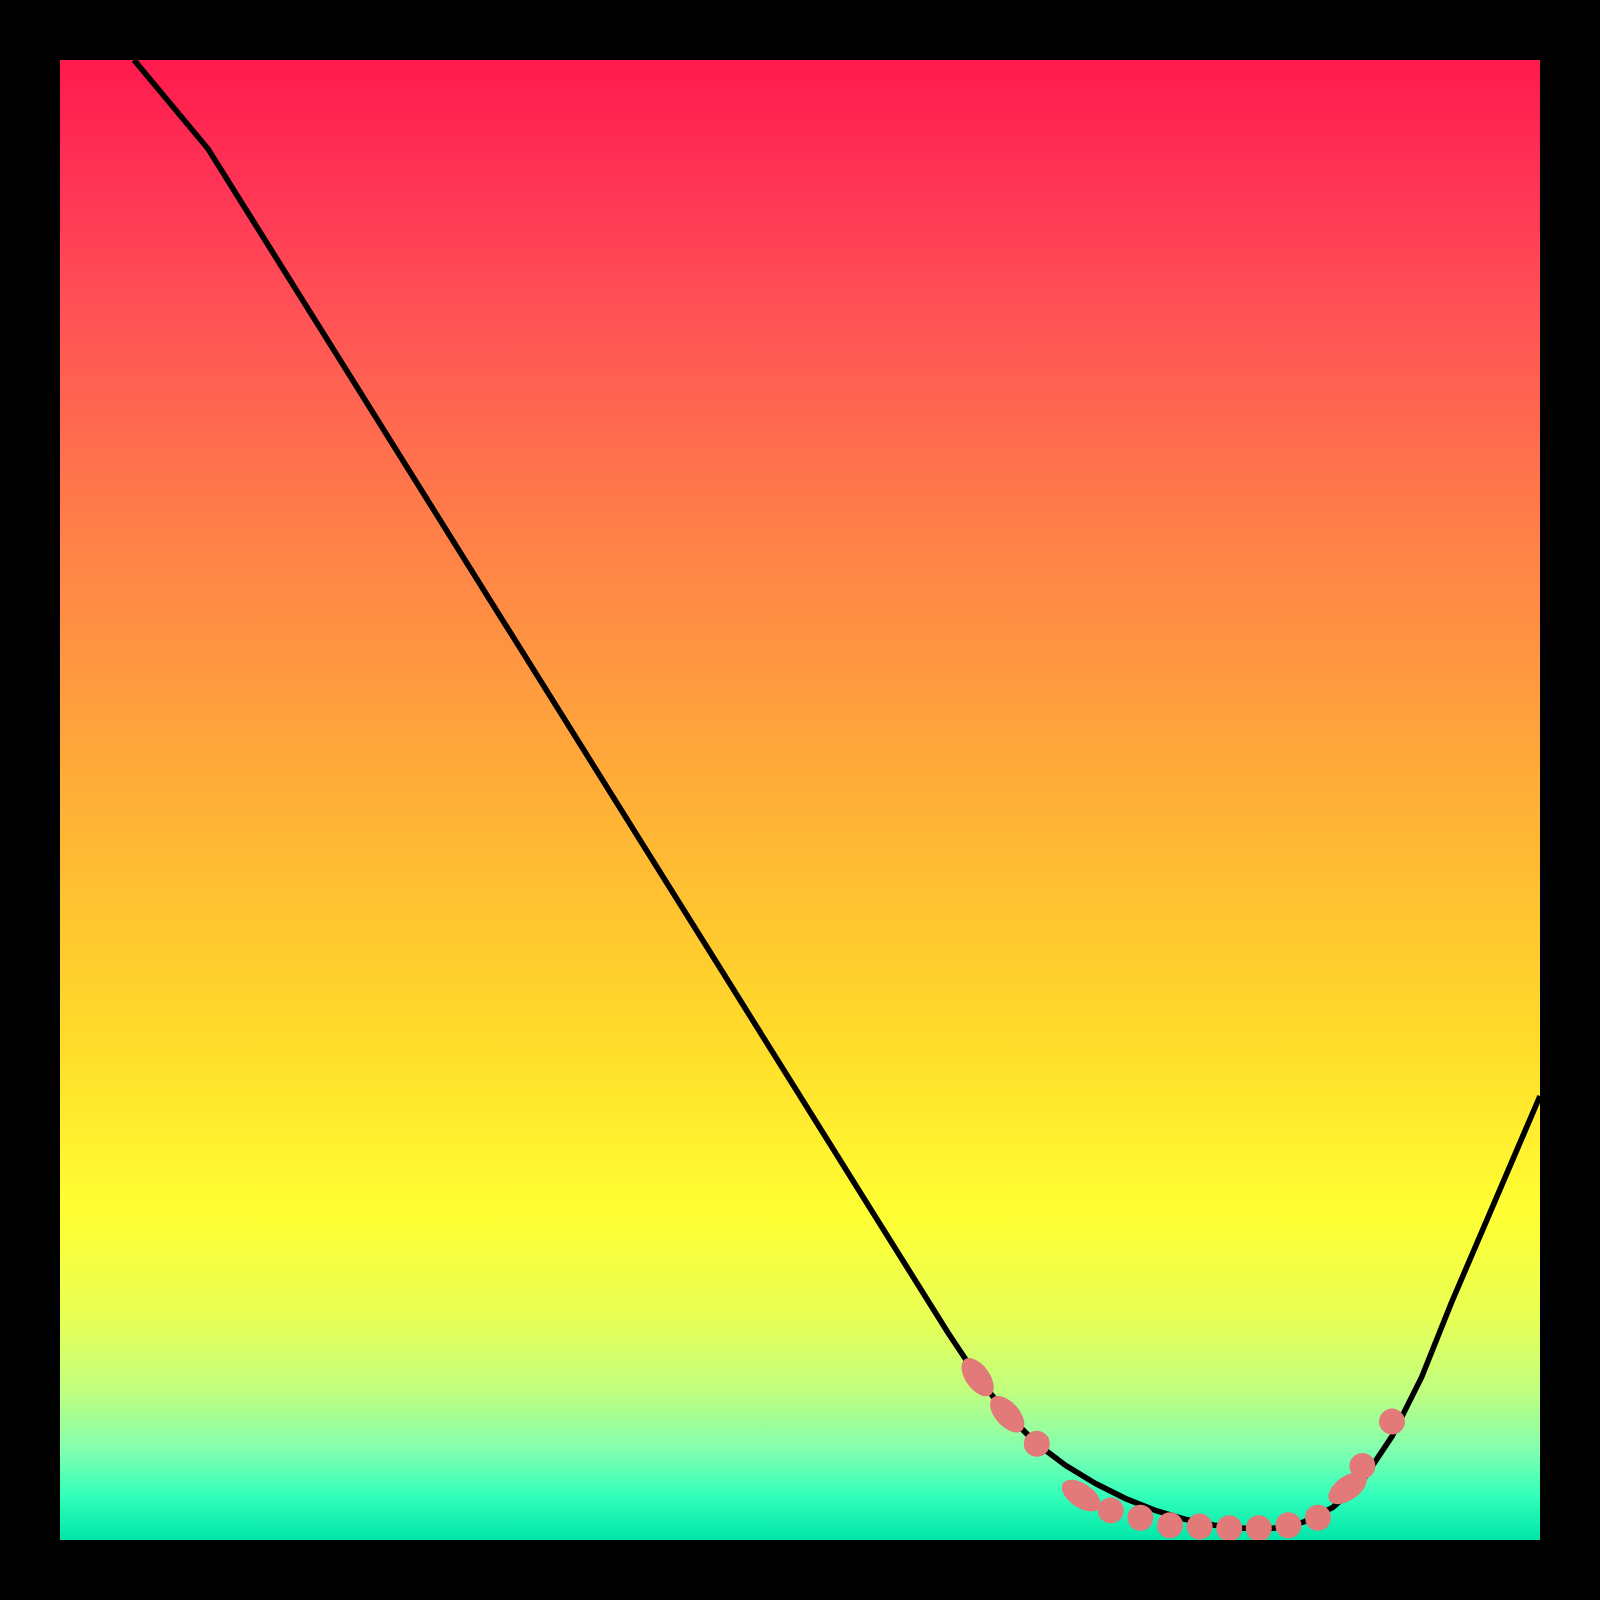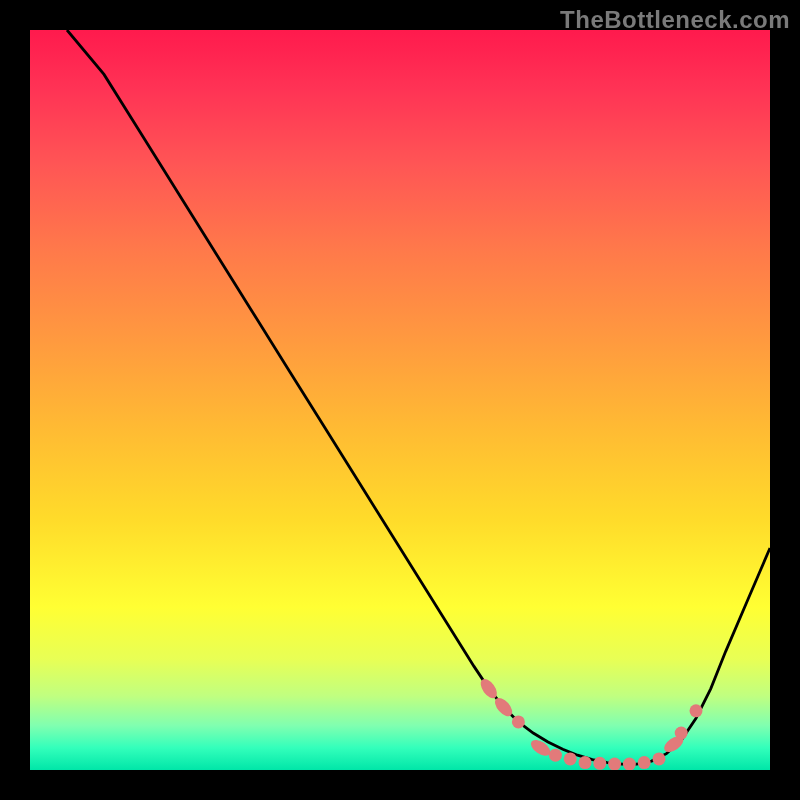--- a/index.html
+++ b/index.html
@@ -56,21 +56,20 @@
   }
   .oblong {
     fill: #e27a7a;
     stroke: none;
   }
 </style>
 </head>
 <body>
 
 <div class="frame">
-  <div class="watermark">TheBottleneck.com</div>
   <div class="plot-area">
     <svg class="curve" viewBox="0 0 740 740" preserveAspectRatio="none">
       <path id="curve-path" d="M37.0 0.0 L74.0 44.4 L111.0 103.6 L148.0 162.8 L185.0 222.0 L222.0 281.2 L259.0 340.4 L296.0 399.6 L333.0 458.8 L370.0 518.0 L407.0 577.2 L444.0 636.4 L458.8 658.6 L473.6 677.1 L488.4 691.9 L503.2 703.0 L518.0 711.9 L532.8 719.3 L547.6 725.2 L562.4 729.6 L577.2 732.6 L592.0 734.1 L606.8 734.1 L621.6 731.1 L636.4 723.7 L651.2 710.4 L666.0 688.2 L680.8 658.6 L695.6 621.6 L717.8 569.8 L740.0 518.0" stroke="#000000" stroke-width="2.8" fill="none"></path>
       <g id="markers">
           <ellipse cx="458.8" cy="658.6" rx="11" ry="6" class="oblong" transform="rotate(54.0 458.8 658.6)"></ellipse>
           <ellipse cx="473.6" cy="677.1" rx="11" ry="6" class="oblong" transform="rotate(48.4 473.6 677.1)"></ellipse>
           <circle cx="488.4" cy="691.9" r="6.5" class="dot"></circle>
           <ellipse cx="510.6" cy="717.8" rx="11" ry="6" class="oblong" transform="rotate(34.0 510.6 717.8)"></ellipse>
           <circle cx="525.4" cy="725.2" r="6.5" class="dot"></circle>
           <circle cx="540.2" cy="728.9" r="6.5" class="dot"></circle>

